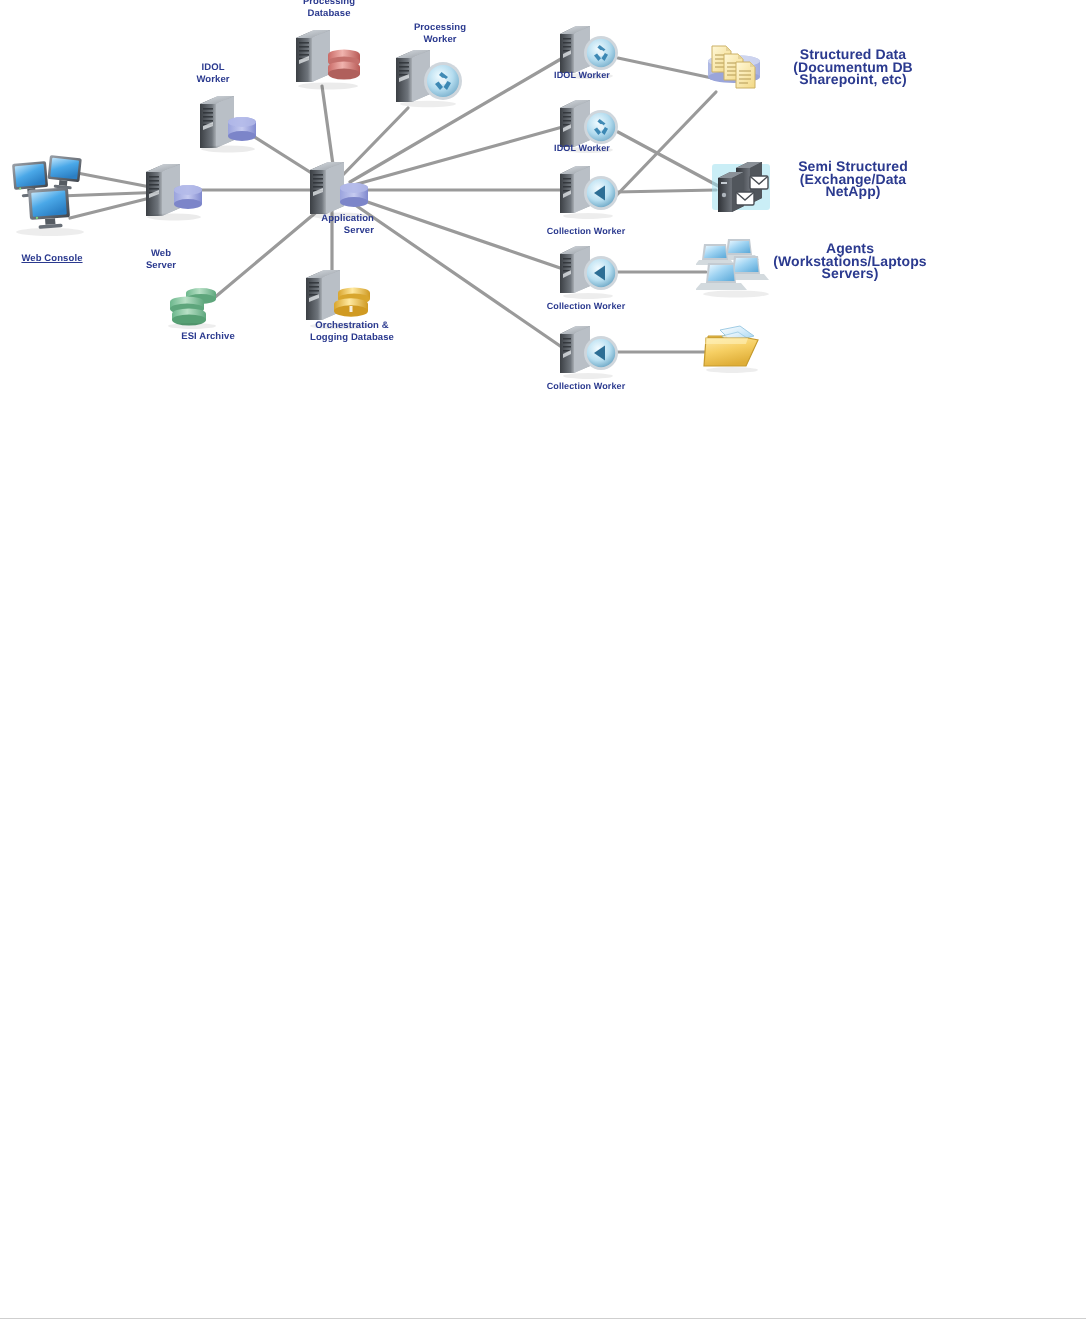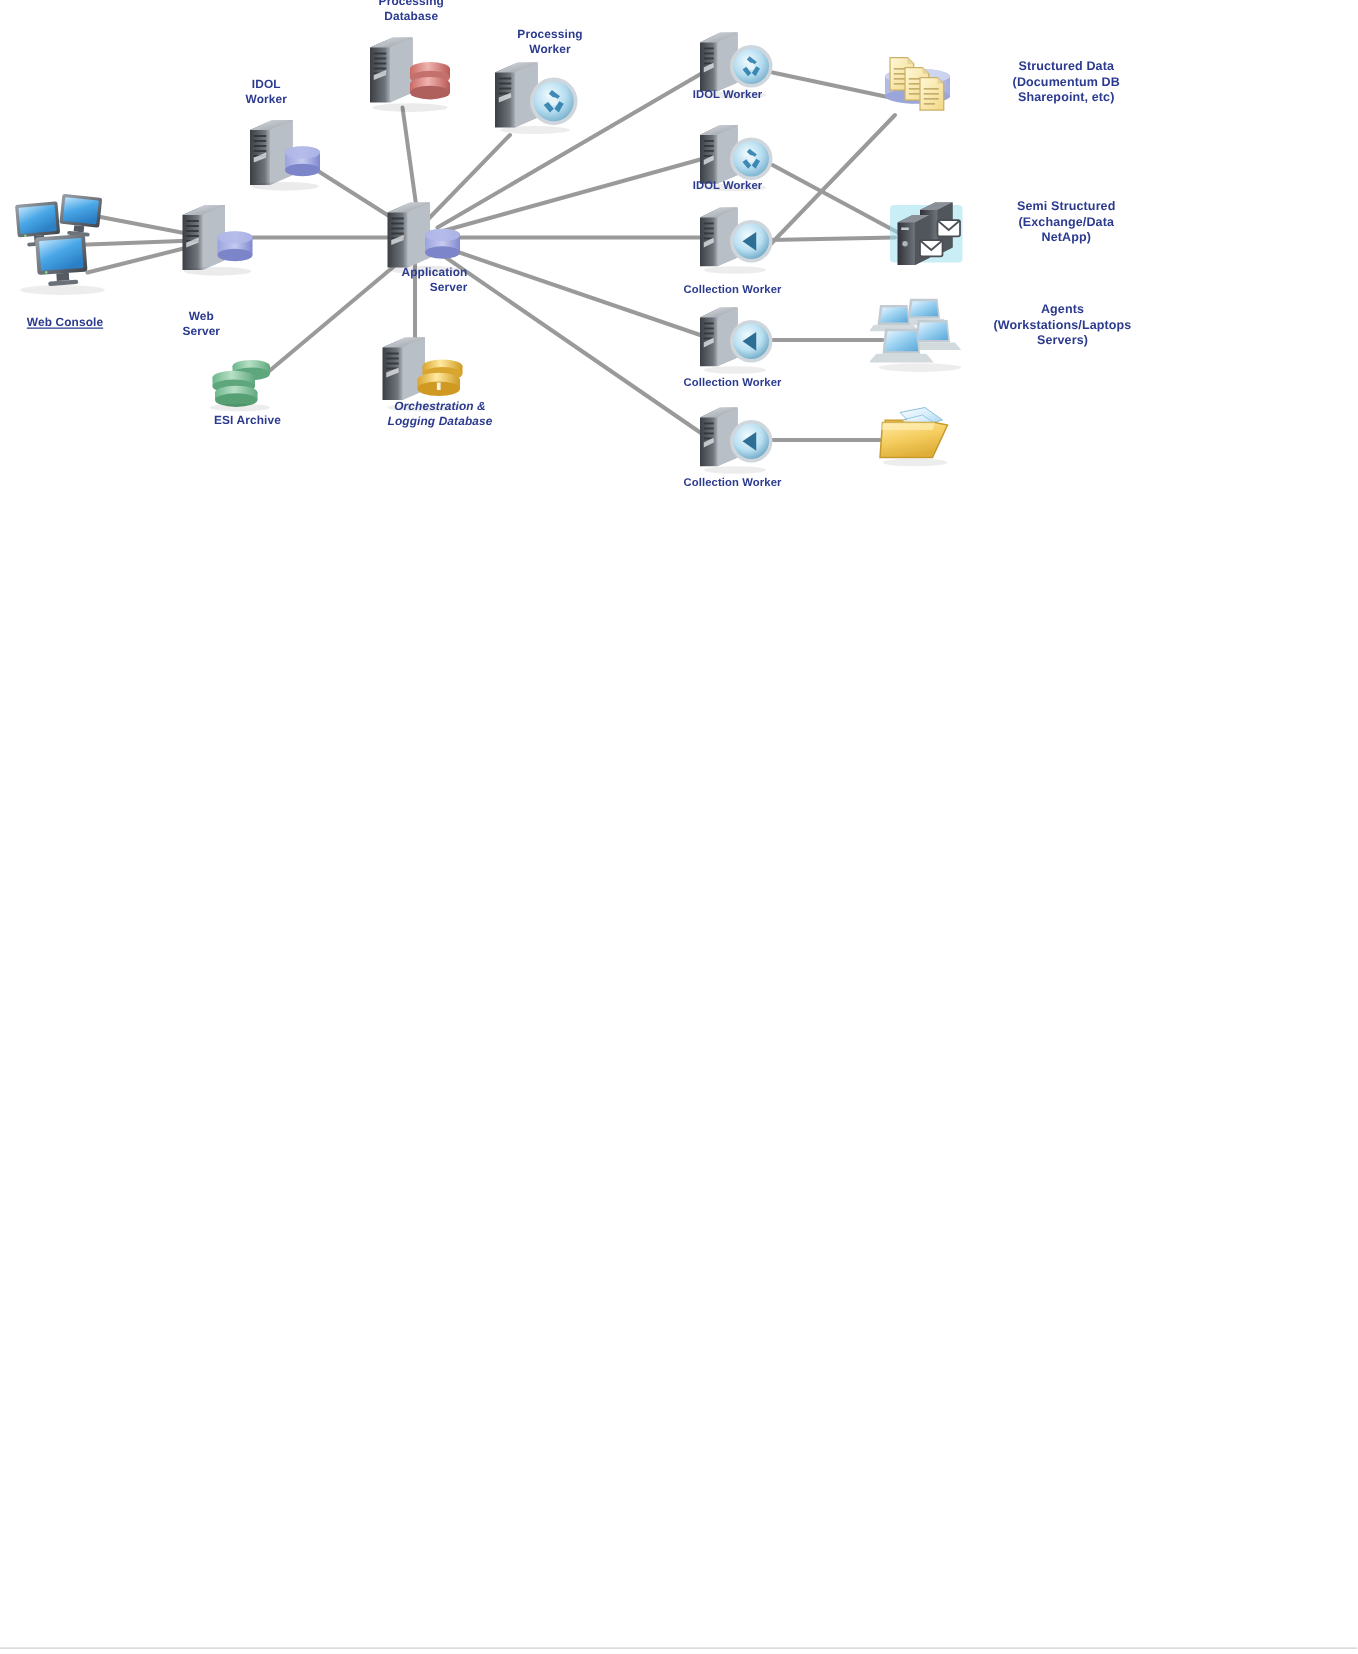--- a/index.html
+++ b/index.html
@@ -15,21 +15,21 @@
     color:#2b3a8f;
     font-weight:bold;
     font-size:9.5px;
     line-height:11.5px;
     text-align:center;
     letter-spacing:.1px;
     white-space:pre-line;
     text-rendering:geometricPrecision;
   }
   .label.small{font-size:9px;line-height:11px;}
-  .label.big{font-size:10px;line-height:12.5px;}
+  .label.big{font-size:14px;line-height:12.5px;}
   .bottomrule{
     position:absolute;left:0;top:1318px;width:1086px;height:1px;background:#cfcfcf;
   }
 </style>
 </head>
 <body>
 
 <div id="canvas">
 
   <svg id="edges" viewBox="0 0 1086 1323">
@@ -304,21 +304,21 @@
         <ellipse cx="17" cy="13" rx="17" ry="5.5" fill="#5ea67c"></ellipse>
       </g>
       <g transform="translate(4,22)">
         <ellipse cx="17" cy="6" rx="17" ry="5.5" fill="url(#grn)"></ellipse>
         <rect x="0" y="6" width="34" height="6" fill="url(#grn)"></rect>
         <ellipse cx="17" cy="12" rx="17" ry="5.5" fill="#57a074"></ellipse>
       </g>
       <ellipse cx="24" cy="40" rx="24" ry="3" fill="#000" opacity="0.07"></ellipse>
     </svg>
   </div>
-  <div class="label" style="left:153px;top:331px;width:90px;">ESI Archive</div>
+  <div class="label" style="left:163px;top:331px;width:90px;">ESI Archive</div>
 
   <div class="node" style="left:304px;top:268px;width:84px;height:62px;">
     <svg width="84" height="62" viewBox="0 0 84 62">
       <defs>
         <linearGradient id="gold" x1="0" y1="0" x2="1" y2="0">
           <stop offset="0" stop-color="#d9a52c"></stop>
             <stop offset="0.45" stop-color="#ffe9a0"></stop>
             <stop offset="1" stop-color="#cf9a22"></stop>
         </linearGradient>
       </defs>
@@ -341,21 +341,21 @@
         <g transform="translate(-4,10)">
           <ellipse cx="17" cy="6" rx="17" ry="5.8" fill="url(#gold)"></ellipse>
           <rect x="0" y="6" width="34" height="7" fill="url(#gold)"></rect>
           <ellipse cx="17" cy="13" rx="17" ry="5.8" fill="#d09a22"></ellipse>
           <rect x="15.5" y="8" width="3" height="6" fill="#fff" opacity="0.85"></rect>
         </g>
       </g>
       <ellipse cx="36" cy="58" rx="30" ry="3.2" fill="#000" opacity="0.07"></ellipse>
     </svg>
   </div>
-  <div class="label" style="left:292px;top:320px;width:120px;font-style:italic;">Orchestration &amp;
+  <div class="label" style="left:292px;top:320px;width:120px;">Orchestration &amp;
 Logging Database</div>
 
   <div class="node" style="left:558px;top:22px;width:70px;height:58px;">
     <svg width="70" height="58" viewBox="0 0 70 58">
       <g transform="translate(2,4)">
         <polygon points="0,8 16,0 30,0 30,40 14,47 0,47" fill="url(#twr)"></polygon>
         <polygon points="0,8 16,0 30,0 14,8" fill="url(#twrTop)"></polygon>
         <polygon points="14,8 30,0 30,40 14,47" fill="#b9bfc6"></polygon>
         <g fill="#2c3035" opacity="0.8">
           <rect x="3" y="12" width="8" height="1.5"></rect>

